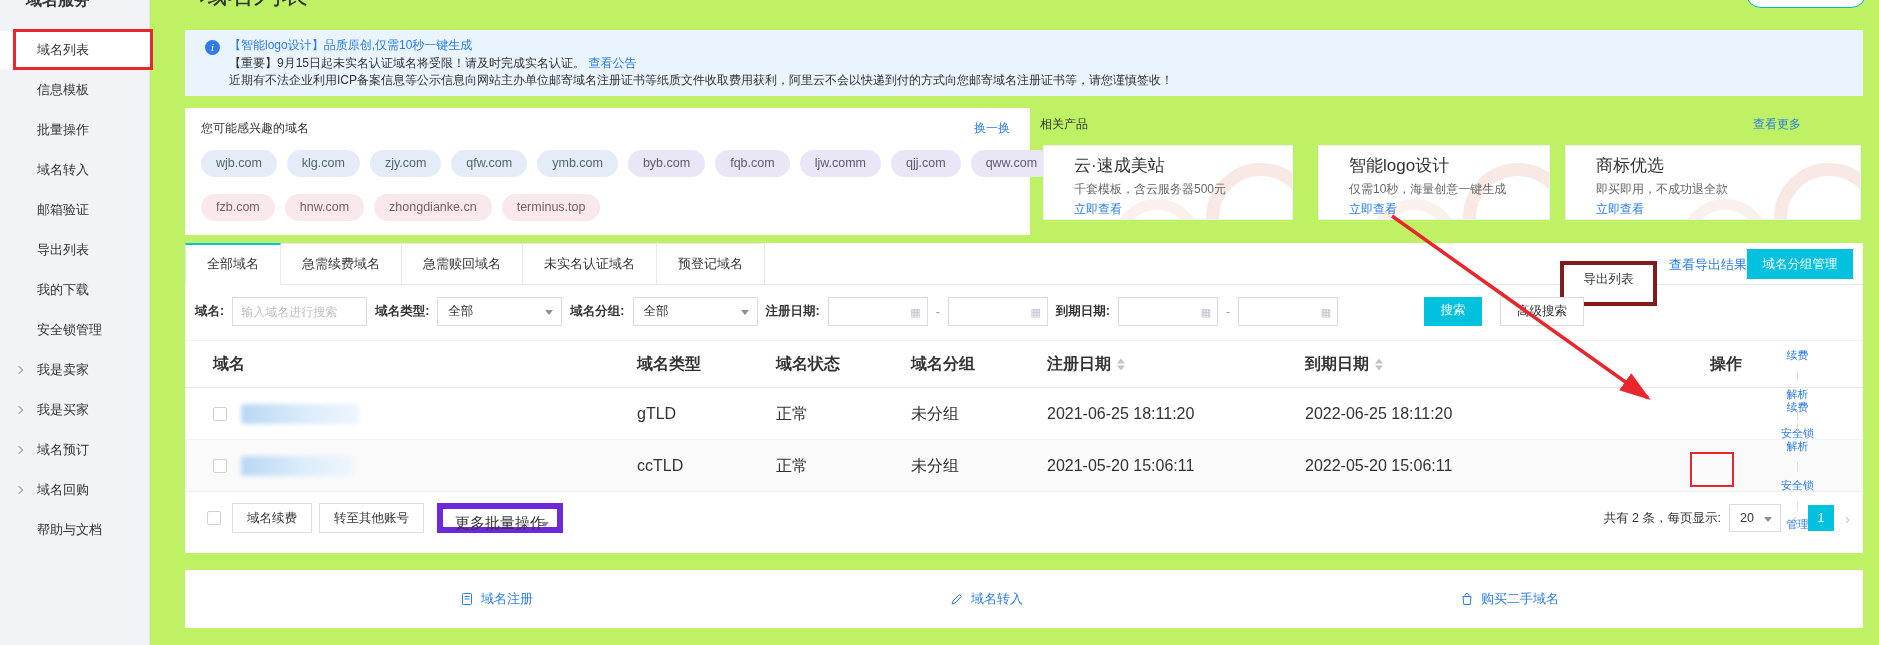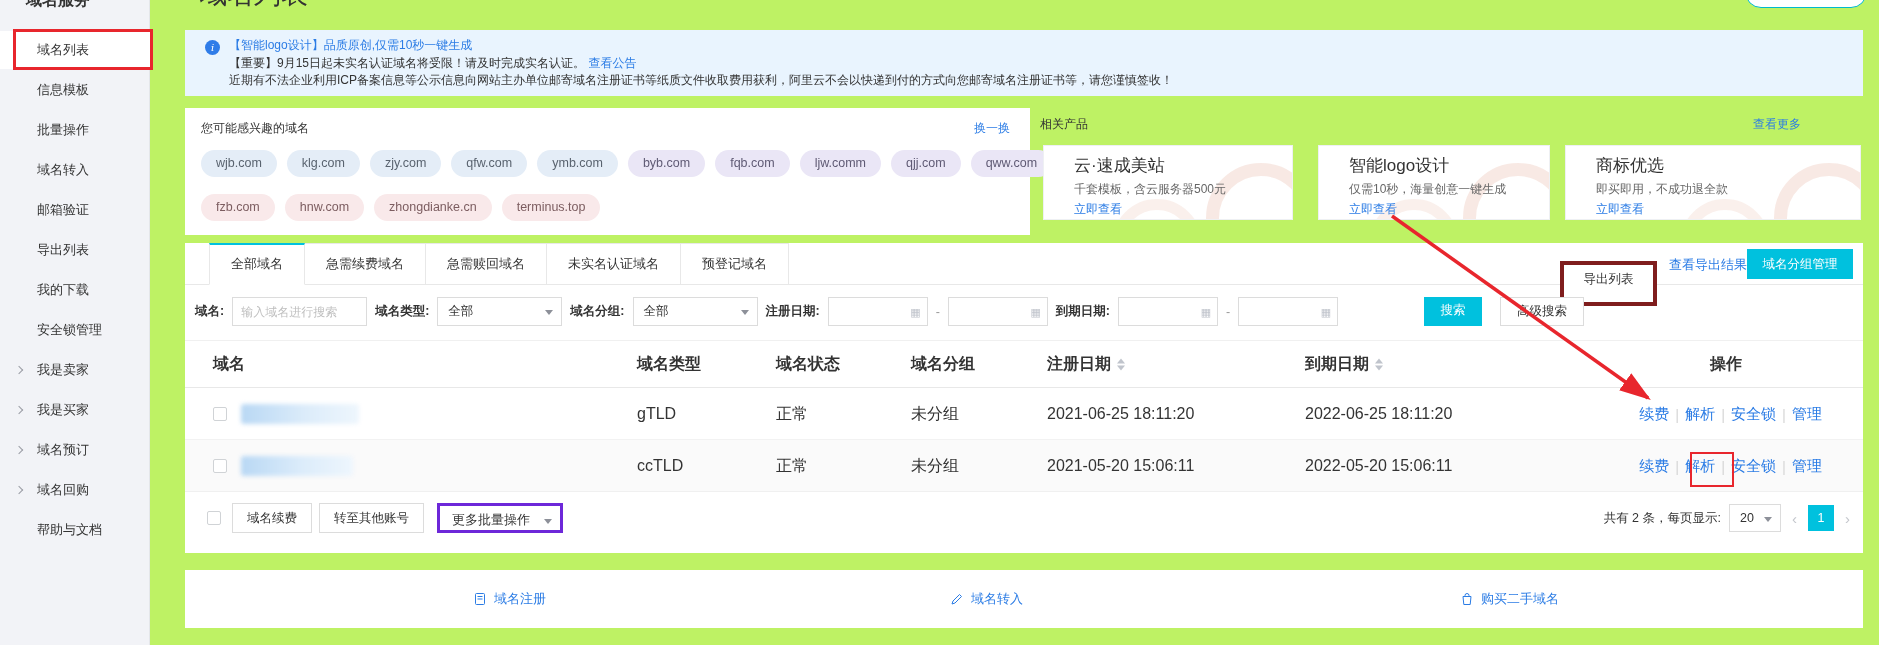--- a/index.html
+++ b/index.html
@@ -61,21 +61,21 @@
   .pc-title { margin:8px 0 0 30px; font-size:17px; color:#333; position:relative; z-index:2; }
   .pc-sub   { margin:4px 0 0 30px; font-size:12px; color:#666; position:relative; z-index:2; white-space:nowrap; }
   .pc-link  { margin:3px 0 0 30px; font-size:12px; position:relative; z-index:2; display:inline-block; }
   .pc-ring  { position:absolute; right:-24px; bottom:-54px; width:110px; height:110px;
               border:13px solid #f5ddd5; border-radius:50%; opacity:.65; z-index:1; }
   .pc-ring2 { position:absolute; right:90px; bottom:-70px; width:90px; height:90px;
               border:11px solid #f5ddd5; border-radius:50%; opacity:.45; z-index:1; }
 
   
   .panel { position:absolute; left:35px; top:243px; width:1678px; height:310px; background:#fff; }
-  .tabs-row { position:absolute; left:0; top:0; right:0; height:42px; border-bottom:1px solid #e8e8e8;padding-left:24px; }
+  .tabs-row { position:absolute; left:0; top:0; right:0; height:42px; border-bottom:1px solid #e8e8e8; }
   .tabs { display:flex; height:42px; }
   .tab { padding:0 21px; line-height:40px; font-size:13px; color:#333; background:#fff;
          border:1px solid #e8e8e8; border-left:none; cursor:pointer; white-space:nowrap; }
   .tab:first-child { border-left:1px solid #e8e8e8; }
   .tab.active { border-top:2px solid #00c1de; border-bottom:1px solid #fff; line-height:38px; }
 
   .export-btn { position:absolute; left:1375px; top:18px; width:97px; height:45px; line-height:28px;
                 text-align:center; border:4px solid #7f1d1d; background:#fff; font-size:12.5px; cursor:pointer; }
   .view-export { position:absolute; left:1484px; top:13px; font-size:13px; }
   .group-btn { position:absolute; left:1562px; top:6px; width:106px; height:30px; line-height:30px;
@@ -112,47 +112,47 @@
   .sort .dn { border-top:5px solid #c0c4cc; }
 
   .trow { position:absolute; left:0; right:0; height:52px; }
   .trow.r1 { top:145px; border-bottom:1px solid #f2f2f2; }
   .trow.r2 { top:197px; background:#fafafa; border-bottom:1px solid #f0f0f0; }
   .checkbox { position:absolute; left:28px; top:50%; transform:translateY(-50%); width:14px; height:14px;
               border:1px solid #d0d3d6; border-radius:2px; background:#fff; cursor:pointer; }
   .domain-blur { position:absolute; left:56px; top:50%; transform:translateY(-50%); width:118px; height:20px;
                  border-radius:3px; background:linear-gradient(90deg,#b9d8f4,#dcecfa 55%,#eef6fd);
                  filter:blur(2px); }
-  .row-actions { position:absolute; right:41px; top:50%; transform:translateY(-50%);
-                 display:flex; gap:6px; align-items:center; font-size:15px; white-space:nowrap; }
+  .row-actions { position:absolute; right:49px; top:50%; transform:translateY(-50%);
+                 display:flex; gap:6px; align-items:center; font-size:11px; white-space:nowrap;flex-direction:column; }
   .sep { color:#d8d8d8; }
 
   
   .batch { position:absolute; left:0; right:0; top:252px; height:46px; }
   .batch .checkbox { left:22px; }
   .batch-btn { position:absolute; top:8px; height:30px; line-height:28px; padding:0 14px;
                border:1px solid #dcdcdc; background:#fff; font-size:12.5px; cursor:pointer; white-space:nowrap; }
   .bb1 { left:47px; } .bb2 { left:134px; }
   .batch-select { position:absolute; left:252px; top:8px; width:126px; height:30px; line-height:28px;
-                  border:3px solid #6d28d9; background:#fff; padding:0 24px 0 12px; font-size:13px;
+                  border:6px solid #6d28d9; background:#fff; padding:0 24px 0 12px; font-size:15px;
                   cursor:pointer; white-space:nowrap; }
   .batch-select .caret { top:13px; }
   .page-area { position:absolute; right:10px; top:8px; height:30px; display:flex; align-items:center; gap:8px; }
   .page-size { position:relative; width:52px; height:28px; line-height:26px; border:1px solid #dcdcdc;
                background:#fff; padding:0 20px 0 10px; font-size:12.5px; cursor:pointer; }
   .page-size .caret { top:12px; }
   .pg-nav { color:#c3c6cc; font-size:15px; padding:0 3px; cursor:pointer; }
   .pg-cur { width:26px; height:26px; line-height:26px; text-align:center; background:#00c1de; color:#fff;
             font-size:12.5px; cursor:pointer; }
 
   
   .footer { position:absolute; left:35px; top:570px; width:1678px; height:58px; background:#fff; }
   .f-link { position:absolute; top:50%; transform:translateY(-50%); display:flex; align-items:center;
             gap:7px; font-size:13px; cursor:pointer; }
-  .fl1 { left:288px; } .fl2 { left:765px; } .fl3 { left:1275px; }
+  .fl1 { left:275px; } .fl2 { left:765px; } .fl3 { left:1275px; }
 
   
   .anno-box { position:absolute; border:3px solid #e8262d; z-index:60; pointer-events:none; }
   .anno-box.b1 { left:13px; top:29px; width:140px; height:41px; }
   .anno-box.b2 { left:1690px; top:452px; width:44px; height:35px; border-width:2.5px; }
   .anno-arrow { position:absolute; left:0; top:0; z-index:55; pointer-events:none; }
 </style>
 </head>
 <body>
 

